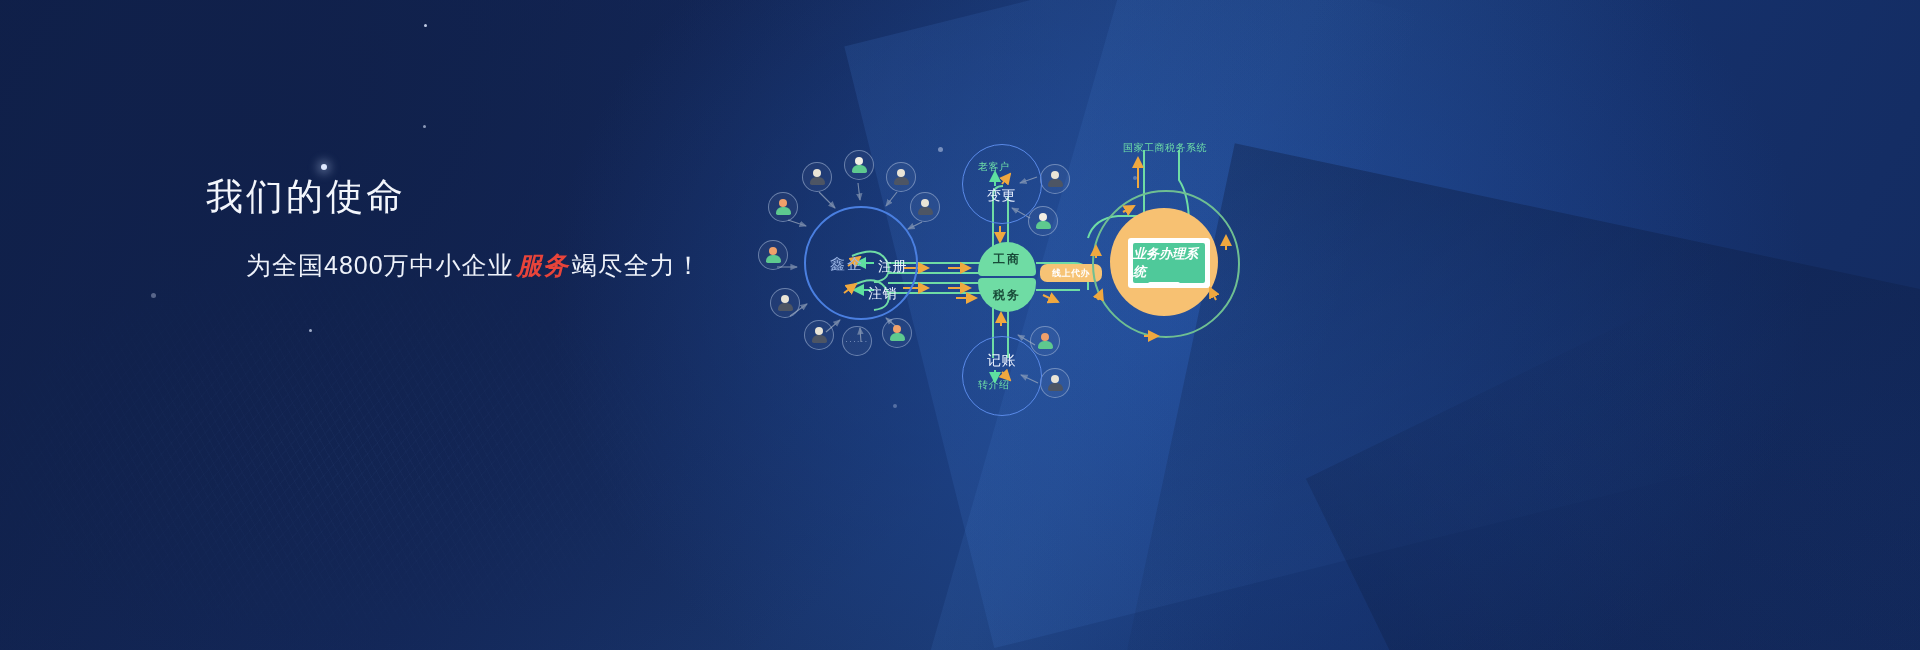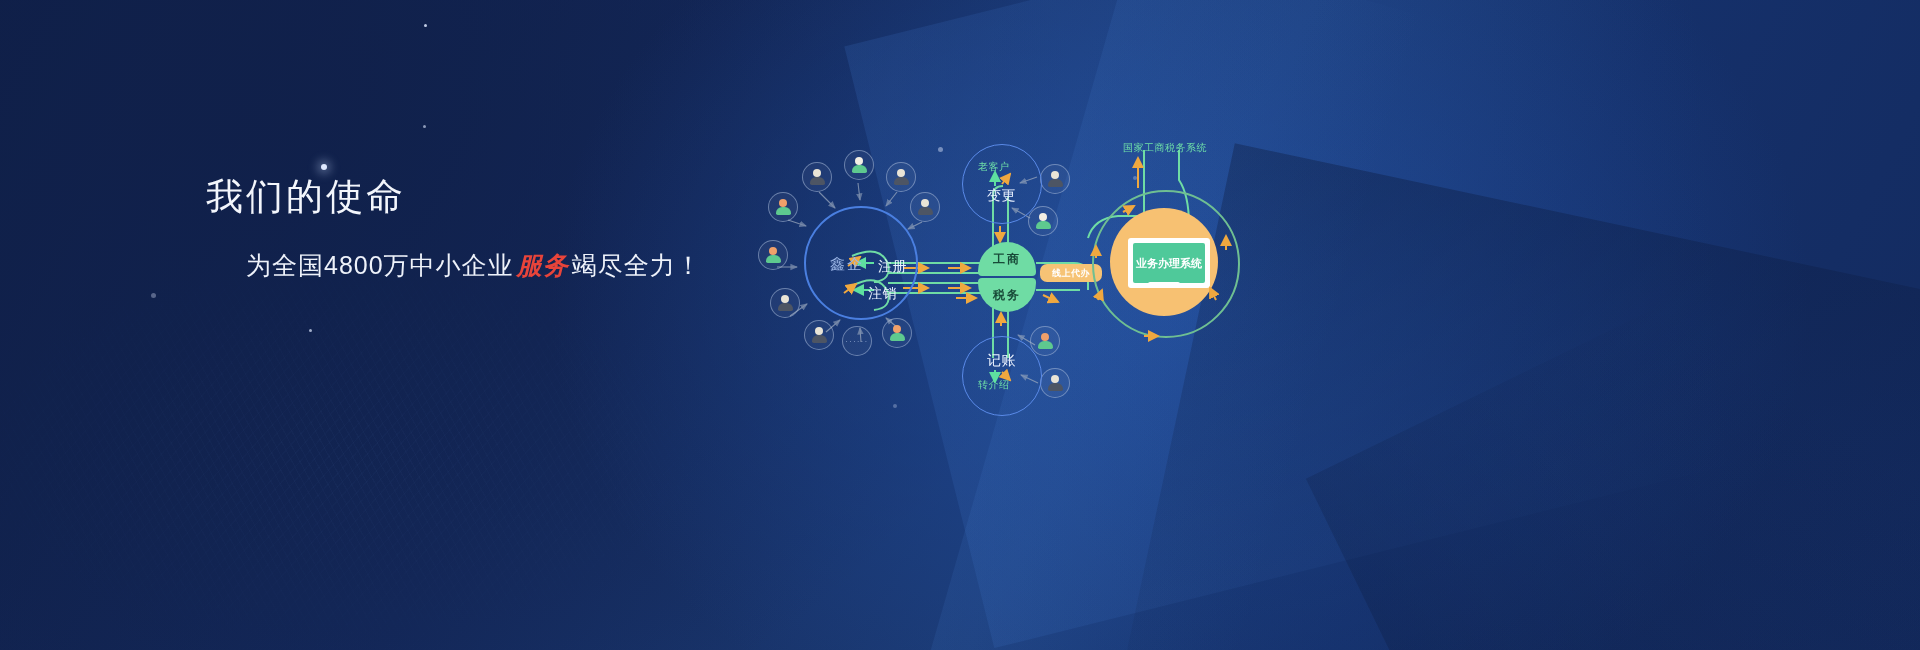--- a/index.html
+++ b/index.html
@@ -72,21 +72,21 @@
   .lbl-grn{color:#6fe0a8;}
   .lbl-wht{color:#eaf2ff;}
 
   .greenpill{position:absolute;background:#6fdca4;border-radius:6px;color:#184a38;
      font-size:9px;font-weight:700;display:flex;align-items:center;justify-content:center;text-align:right;}
   .orangepill{position:absolute;background:#f6c375;border-radius:11px;color:#fff;
      font-size:9px;font-weight:700;display:flex;align-items:center;justify-content:center;
      letter-spacing:.5px;}
   .monitor{position:absolute;background:#fff;border-radius:3px;padding:5px;}
   .monitor .scr{background:#4fc99a;border-radius:2px;display:flex;align-items:center;
-     justify-content:center;color:#fff;font-size:11px;font-weight:700;width:100%;height:100%;}
+     justify-content:center;color:#fff;font-size:13px;font-weight:700;width:100%;height:100%;font-style:italic;}
   .bigorange{position:absolute;border-radius:50%;background:#f7c172;}
   svg{position:absolute;left:0;top:0;overflow:visible;}
 </style>
 </head>
 <body>
 
 <div class="stage">
 
   <div class="facet f1"></div>
   <div class="facet f2"></div>

